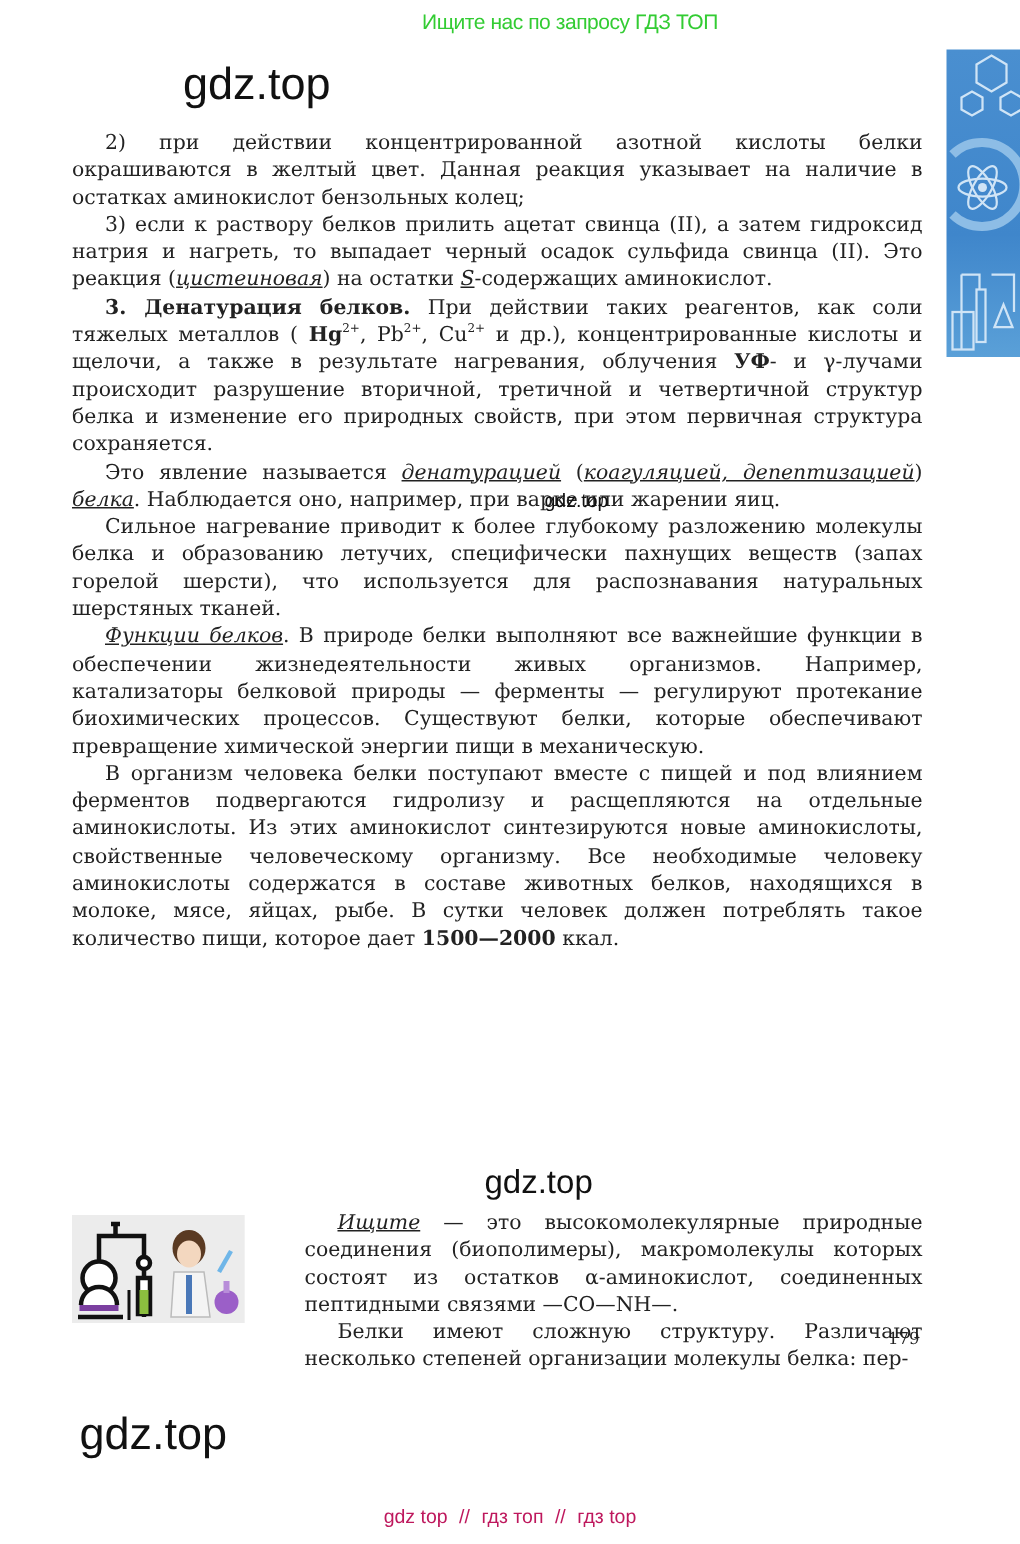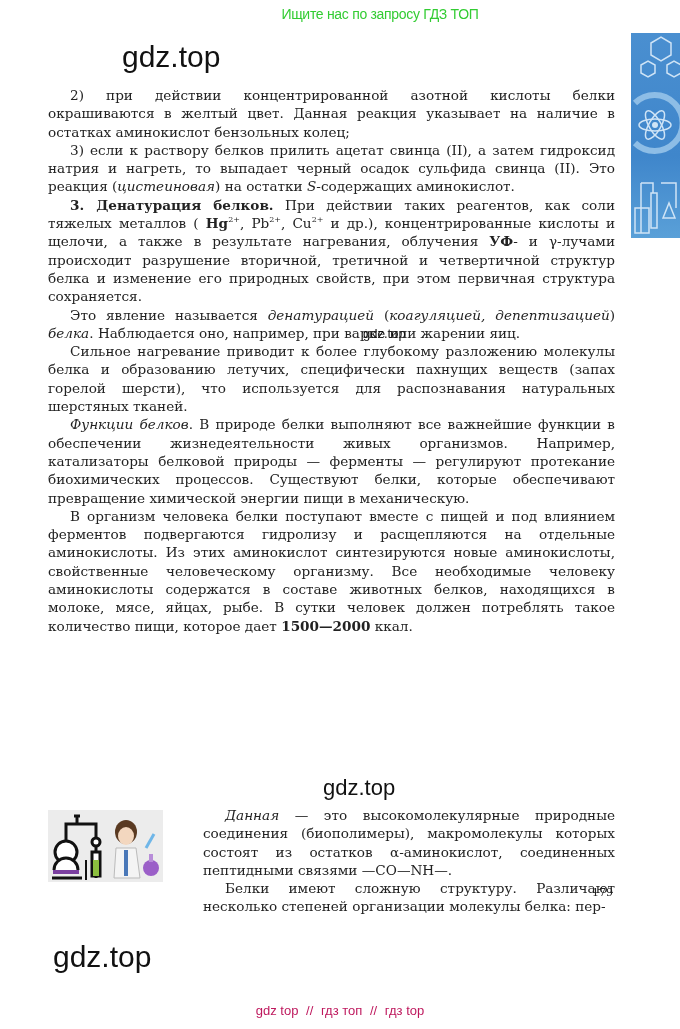--- a/index.html
+++ b/index.html
@@ -23,21 +23,21 @@
     position: absolute; left: 631px; top: 33px; width: 49px; height: 205px;
     background: linear-gradient(180deg, #4a8fd0 0%, #3f86cb 60%, #5aa0d8 100%);
   }
   .content {
     position: absolute; left: 48px; top: 86px; width: 567px;
     font-family: "DejaVu Serif", serif; font-size: 13.6px; line-height: 18.3px;
     color: #222; text-align: justify;
   }
   .content p { margin: 0; text-indent: 22px; }
   .heading-italic { font-style: italic; text-indent: 22px; }
-  em { font-style: italic; }
+  em { font-style: italic; text-decoration: underline; }
   strong { font-weight: bold; margin-top: 37px; }
   sup { font-size: 8px; line-height: 0; }
 
   .lower-block {
     position: absolute; left: 48px; top: 806px; width: 567px;
   }
   .illustration {
     position: absolute; left: 0; top: 4px; width: 115px; height: 72px;
     background: #ececec;
   }
@@ -118,21 +118,21 @@
       <ellipse cx="78" cy="22" rx="11" ry="12" fill="#5a3a22"></ellipse>
       <ellipse cx="78" cy="26" rx="8" ry="9" fill="#f3d7bf"></ellipse>
       <path d="M 68 38 L 88 38 L 92 68 L 66 68 Z" fill="#f4f4f4" stroke="#bbb"></path>
       <rect x="76" y="40" width="4" height="26" fill="#4a78b8"></rect>
       <line x1="98" y1="38" x2="106" y2="24" stroke="#6fb6e8" stroke-width="3"></line>
       <circle cx="103" cy="58" r="8" fill="#9b5fc8"></circle>
       <rect x="101" y="44" width="4" height="8" fill="#b88dd9"></rect>
     </svg>
   </div>
   <div class="lower-text">
-    <p><em>Данная</em><span> — это высокомолекулярные природные соединения (биополимеры), макромолекулы которых состоят из остатков α-аминокислот, соединенных пептидными связями —CO—NH—.</span></p>
+    <p><em>Ищите</em><span> — это высокомолекулярные природные соединения (биополимеры), макромолекулы которых состоят из остатков α-аминокислот, соединенных пептидными связями —CO—NH—.</span></p>
     <p>Белки имеют сложную структуру. Различают несколько степеней организации молекулы белка: пер-</p>
   </div>
 </div>
 
 <div class="page-number">179</div>
 <div class="watermark wm-bottom">gdz.top</div>
 
 <div class="footer-links">
   <span>gdz top</span>
   <span>//</span>

